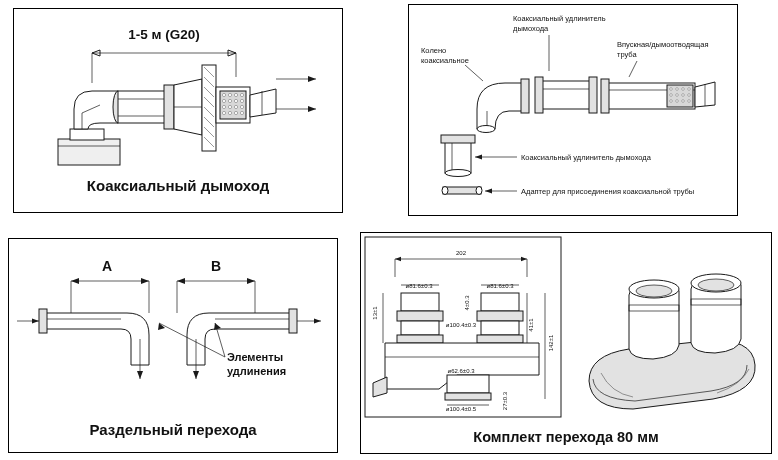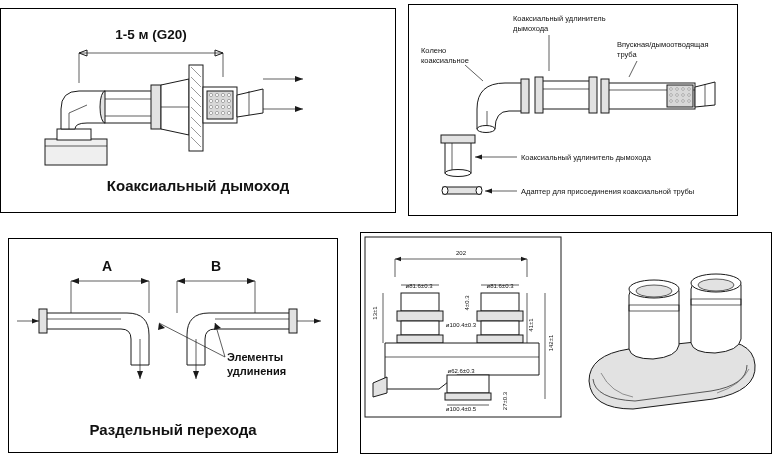--- a/index.html
+++ b/index.html
@@ -19,21 +19,21 @@
     width: 778px;
     height: 460px;
   }
   .panel {
     position: absolute;
     border: 1px solid #000;
     box-sizing: border-box;
     background: #fff;
   }
   
-  #panel-coaxial      { left: 0;   top: 8px;   width: 396px; height: 205px; }
+  #panel-coaxial      { left: 13px;   top: 8px;   width: 330px; height: 205px; }
   #panel-parts        { left: 408px; top: 4px;   width: 330px; height: 212px; }
   #panel-separate     { left: 8px;   top: 238px; width: 330px; height: 215px; }
   #panel-adapter      { left: 360px; top: 232px; width: 412px; height: 222px; }
 
   .panel-caption {
     position: absolute;
     left: 0;
     right: 0;
     text-align: center;
     font-weight: bold;
@@ -361,15 +361,16 @@
           <path class="ln fillw" d="M330 110 L330 56 Q330 46 354 44 Q378 42 380 52 L380 106 Q378 118 354 120 Q332 120 330 110 Z"></path>
           <ellipse class="ln fillw" cx="355" cy="50" rx="25" ry="9"></ellipse>
           <ellipse class="ln-t fillgg" cx="355" cy="52" rx="18" ry="6"></ellipse>
           <rect class="ln-t" x="330" y="66" width="50" height="6" fill="#dddddd"></rect>
 
           <path class="ln-h" d="M240 140 Q250 160 272 164" fill="none"></path>
           <path class="ln-h" d="M356 160 Q380 152 388 136" fill="none"></path>
         </g>
       </svg>
     </div>
+    <div class="panel-caption" id="cap-adapter">Комплект перехода 80 мм</div>
   </div>
 
 </div>
 
 </body></html>

